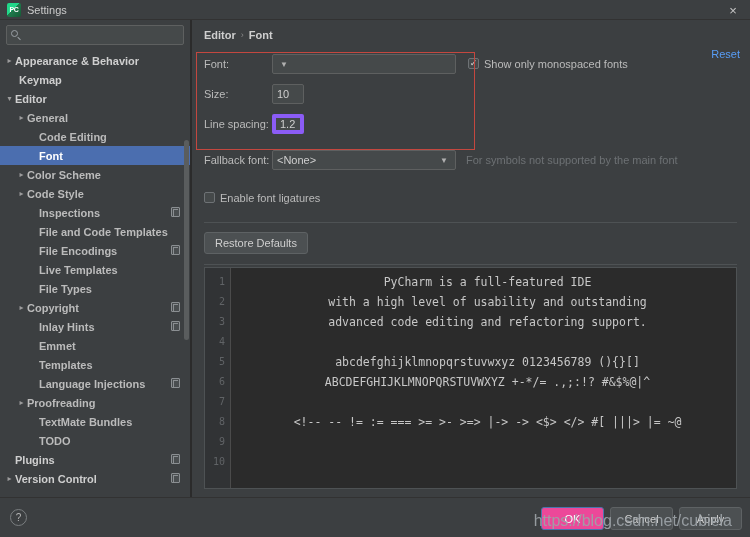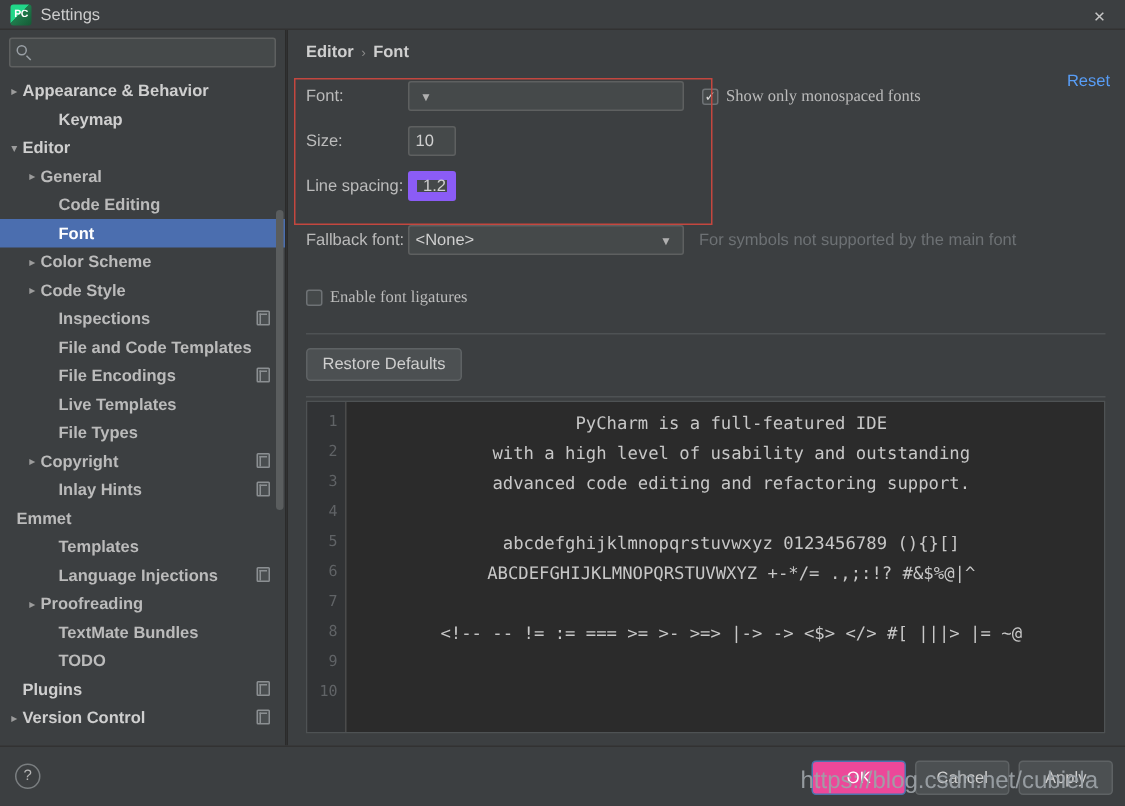--- a/index.html
+++ b/index.html
@@ -143,23 +143,23 @@
   .combo .cap { flex:1; }
   .combo .chev {
     width:14px; text-align:center; color:#b0b0b0; font-size:8px;
   }
   .smallfield {
     width:32px; height:20px; background:#45494a;
     border:1px solid #5e6060; border-radius:2px;
     font-size:11px; color:#cfcfcf;
     display:flex; align-items:center; padding:0 4px;
   }
-  .smallfield.focus { border:6px solid #8b5cf6; }
-
-  .chk-wrap { display:flex; align-items:center;font-family:Liberation Serif, serif; }
+  .smallfield.focus { border:4px solid #8b5cf6; }
+
+  .chk-wrap { display:flex; align-items:flex-start; }
   .chkbox {
     width:11px; height:11px; border:1px solid #6e7275;
     background:#45494a; border-radius:2px;
     display:flex; align-items:center; justify-content:center;
     margin-right:5px; flex:none;
   }
   .chkbox.on::after {
     content:"\2713"; color:#d6d6d6; font-size:9px; line-height:1;
   }
   .chk-label { font-size:11px; color:#bbbbbb; }
@@ -260,21 +260,21 @@
             <b></b>
           </div>
         <input class="search-input" type="text" placeholder="" style="">
       </div>
     </div>
     <div class="tree" id="tree">
         <div class="row bold" style="padding-left: 4px;">
           <div class="arrow closed"></div>
           <span class="row-label">Appearance &amp; Behavior</span>
         </div>
-        <div class="row bold" style="padding-left: 28px;">
+        <div class="row bold" style="padding-left: 8px;">
           <div class="arrow none"></div>
           <span class="row-label">Keymap</span>
         </div>
         <div class="row bold" style="padding-left: 4px;">
           <div class="arrow open"></div>
           <span class="row-label">Editor</span>
         </div>
         <div class="row" style="padding-left: 16px;">
           <div class="arrow closed"></div>
           <span class="row-label">General</span>
@@ -320,21 +320,21 @@
         <div class="row" style="padding-left: 16px;">
           <div class="arrow closed"></div>
           <span class="row-label">Copyright</span>
           <span class="proj-icon"></span>
         </div>
         <div class="row" style="padding-left: 28px;">
           <div class="arrow none"></div>
           <span class="row-label">Inlay Hints</span>
           <span class="proj-icon"></span>
         </div>
-        <div class="row" style=" align-items: center;">
+        <div class="row" style="padding-left: 28px; align-items: center;">
           <div class="arrow none"></div>
           <span class="row-label">Emmet</span>
         </div>
         <div class="row" style="padding-left: 28px;">
           <div class="arrow none"></div>
           <span class="row-label">Templates</span>
         </div>
         <div class="row" style="padding-left: 28px;">
           <div class="arrow none"></div>
           <span class="row-label">Language Injections</span>

